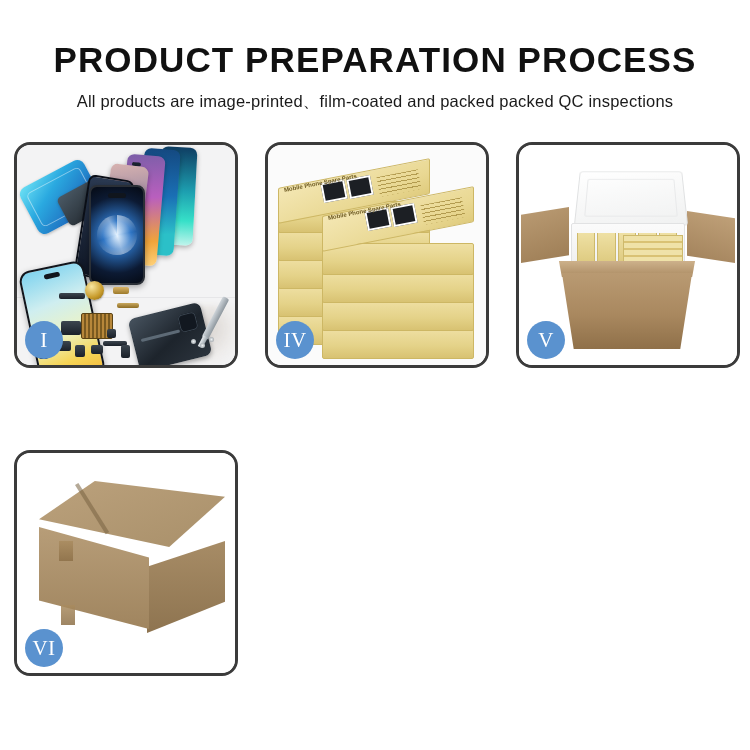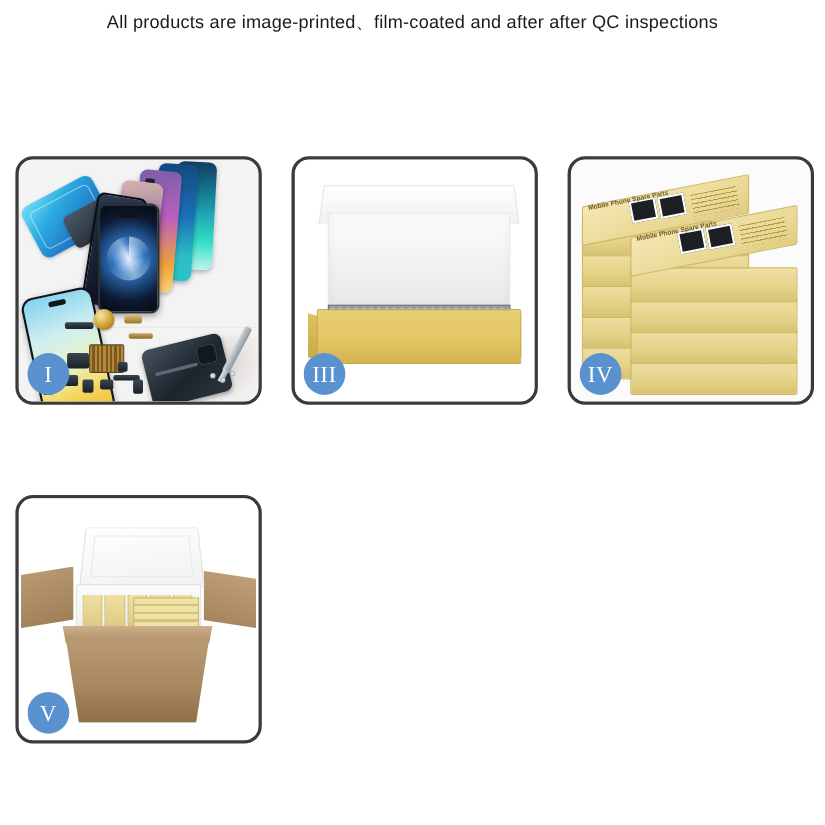--- a/index.html
+++ b/index.html
@@ -437,21 +437,22 @@
     position:absolute; width:14px; height:20px;
     background: linear-gradient(180deg,#a98b5f,#8d7048); opacity:.85;
   }
   .sct1{ left:42px; top:88px; }
   .sct2{ left:44px; top:152px; }
 </style>
 </head>
 <body>
 
 <div class="header">
-  <p class="page-subtitle">All products are image-printed、film-coated and after after QC inspections</p>
+  <h1 class="page-title">PRODUCT PREPARATION PROCESS</h1>
+  <p class="page-subtitle">All products are image-printed、film-coated and packed packed QC inspections</p>
 </div>
 
 <div class="grid">
 
   <div class="panel">
     <div class="panel-stage">
       <div class="p1-bg"></div>
       <div class="p1-divider"></div>
       <div class="hand-blur"></div>
       <div class="blue-film"></div>
@@ -483,33 +484,20 @@
         <span></span>
           <span></span>
           <span></span>
       </div>
     </div>
     <div class="badge">I</div>
 
   </div>
 
 
-  <div class="panel">
-    <div class="panel-stage">
-      <div class="p3-bg"></div>
-      <div class="lid-back"></div>
-      <div class="foam-pad"></div>
-      <div class="tray-left-flap"></div>
-      <div class="tray-right-flap"></div>
-      <div class="box-tray-inner"></div>
-      <div class="box-tray"></div>
-    </div>
-    <div class="badge">III</div>
-
-  </div>
 
   <div class="panel">
     <div class="panel-stage">
       <div class="p4-bg"></div>
       <div class="stack">
         <div class="sbox sb1"></div>
         <div class="sbox sb2"></div>
         <div class="sbox sb3"></div>
         <div class="sbox sb4"></div>
         <div class="sbox sb5"></div>
@@ -551,14 +539,27 @@
           <span></span>
       </div>
       <div class="ybars-h"></div>
       <div class="carton-rim"></div>
       <div class="carton-body"></div>
     </div>
     <div class="badge">V</div>
 
   </div>
 
+  <div class="panel">
+    <div class="panel-stage">
+      <div class="p6-bg"></div>
+      <div class="sc-top"></div>
+      <div class="sc-side"></div>
+      <div class="sc-front"></div>
+      <div class="sc-seam"></div>
+      <div class="sc-tape sct1"></div>
+      <div class="sc-tape sct2"></div>
+    </div>
+    <div class="badge">VI</div>
+
+  </div>
 
 </div>
 
 </body></html>

